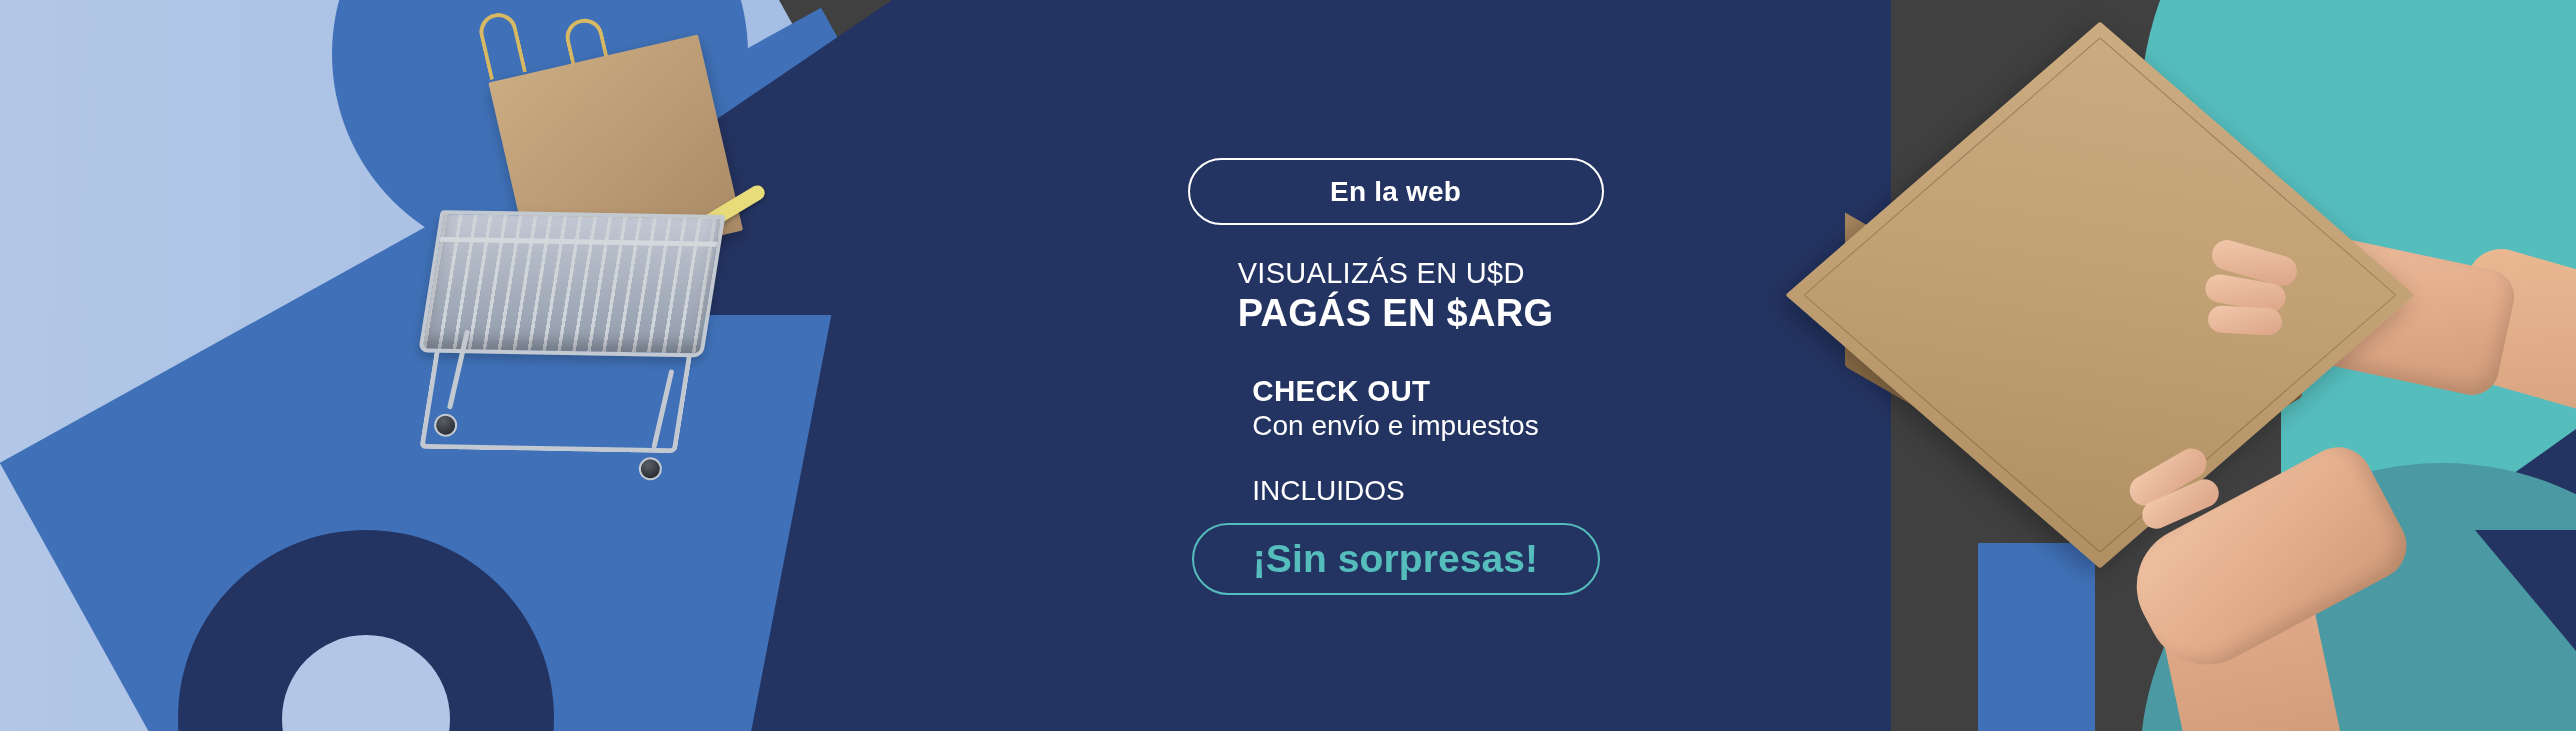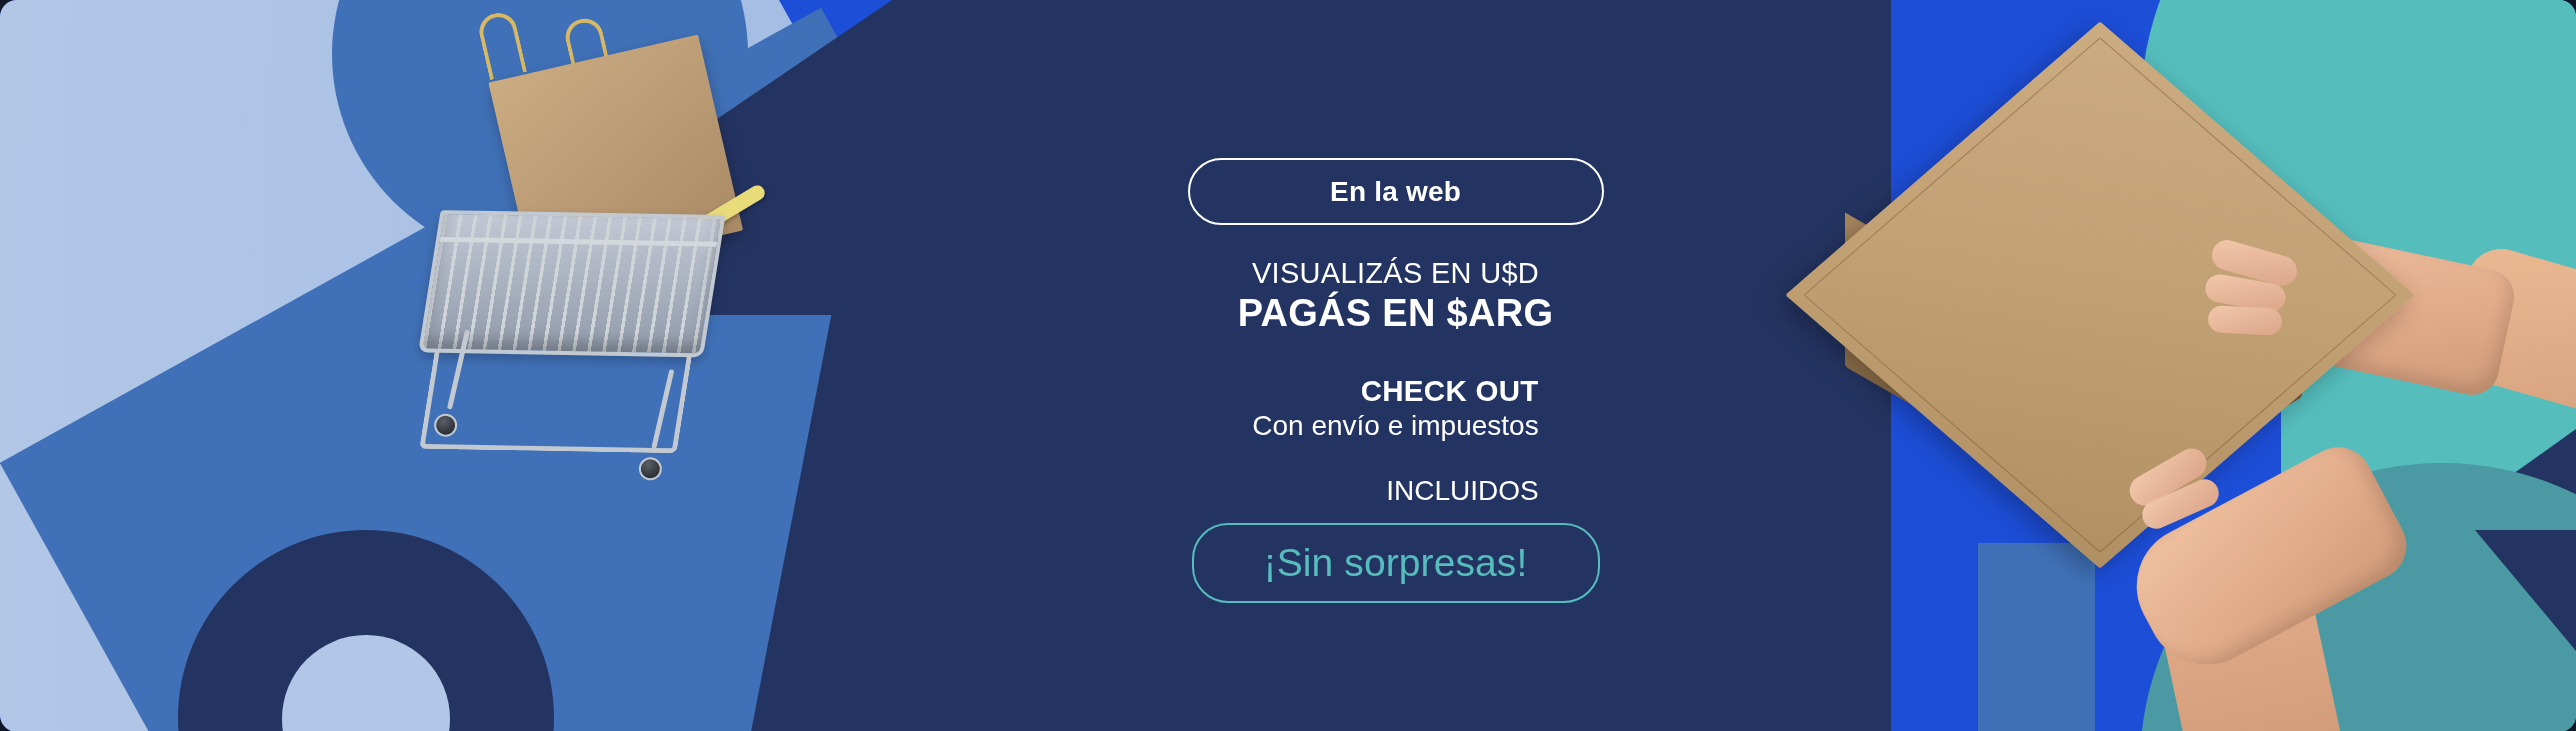--- a/index.html
+++ b/index.html
@@ -3,23 +3,22 @@
 <meta charset="utf-8">
 <style>
   html,body{margin:0;padding:0;background:#101827;}
   *{box-sizing:border-box;}
 
   .banner{
     position:relative;
     width:2576px;
     height:732px;
     overflow:hidden;
-    background:#1d4ed8;
+    background:#404040;
     font-family:"Liberation Sans", sans-serif;
-    border-radius:17px;
   }
 
   
   .bg-layer{position:absolute;inset:0;}
 
   
   .band-light{
     position:absolute;
     top:-134px;left:-201px;
     width:1140px;height:1140px;
@@ -316,49 +315,49 @@
     color:#ffffff;
     font-size:28px;
     font-weight:bold;
     letter-spacing:0.2px;
     background:transparent;
     cursor:pointer;
   }
 
   .rate-block{
     margin-top:32px;
-    text-align:center;
+    text-align:left;
     color:#ffffff;
     line-height:1.16;
   }
   .rate-l1{font-size:29px;font-weight:400;letter-spacing:0.3px;}
   .rate-l2{font-size:38px;font-weight:bold;letter-spacing:0.3px;}
 
   .checkout-block{
     margin-top:39px;
-    text-align:right;
+    text-align:left;
     color:#ffffff;
     line-height:1.18;
   }
   .co-title{font-size:29.5px;font-weight:bold;letter-spacing:0.3px;}
   .co-l1{font-size:28px;font-weight:400;}
   .co-l2{font-size:28px;font-weight:400;margin-top:32px;}
 
   .pill-sin{
     margin-top:16px;
     width:408px;
-    height:80px;
+    height:72px;
     border:2px solid #56bdbd;
     border-radius:36px;
     display:flex;
     align-items:center;
     justify-content:center;
     color:#56bdbd;
     font-size:39px;
-    font-weight:normal;
+    font-weight:bold;
     letter-spacing:0.1px;
     background:transparent;
     cursor:pointer;
   }
 </style>
 </head>
 <body>
 
 <div class="banner">
 

